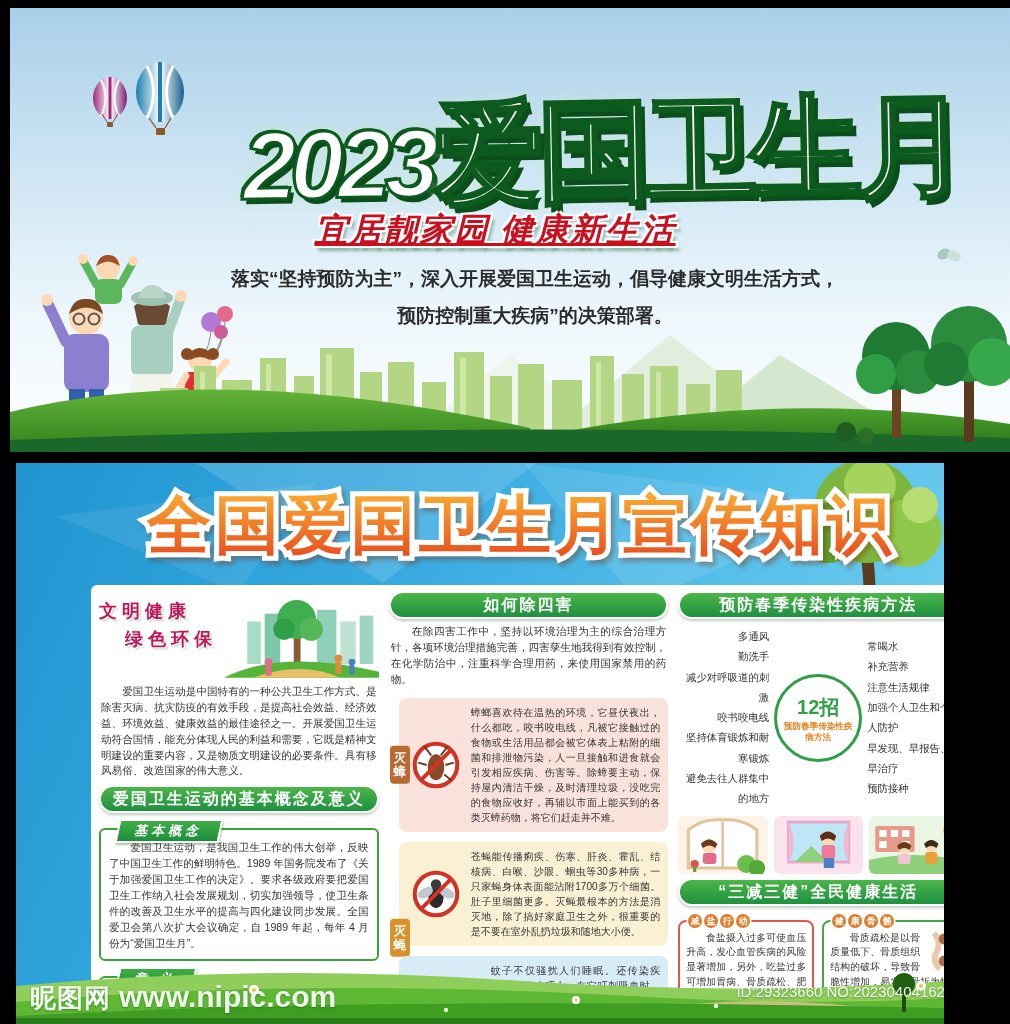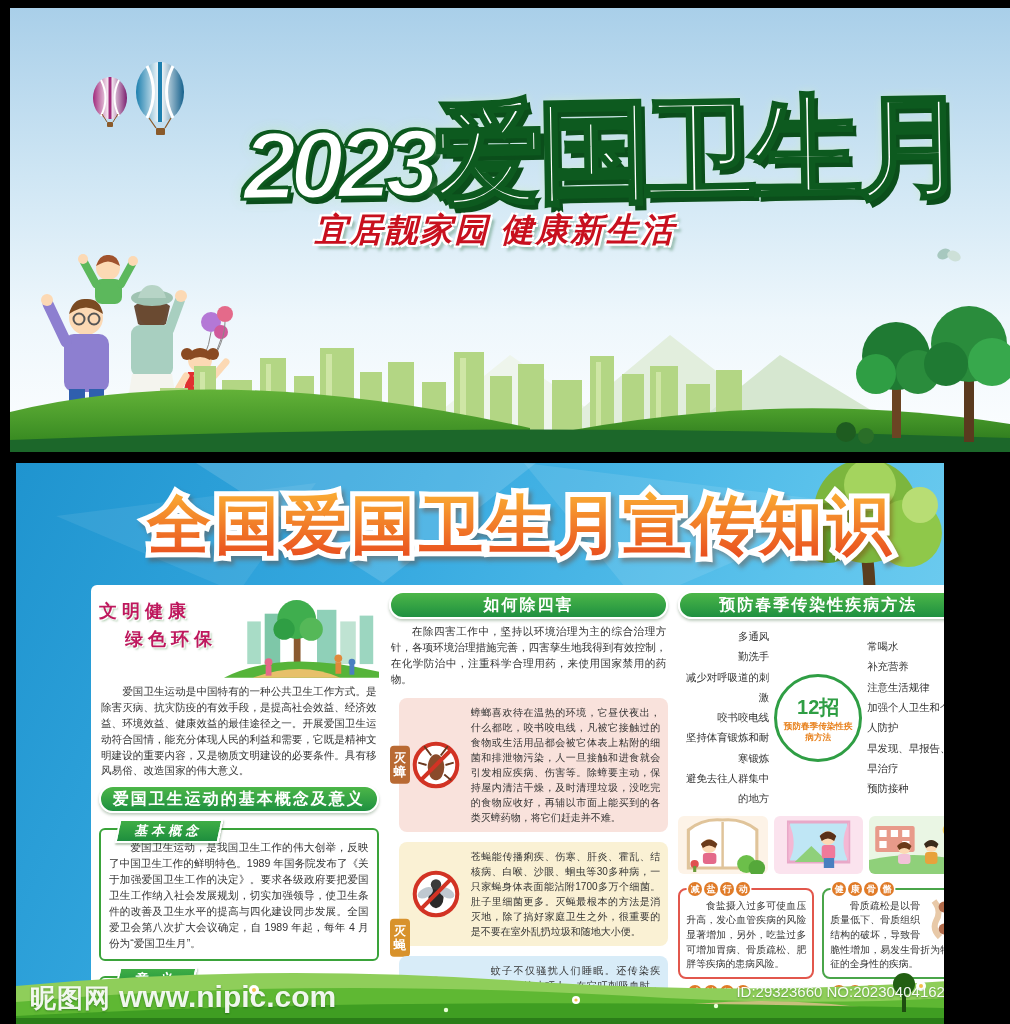--- a/index.html
+++ b/index.html
@@ -19,21 +19,21 @@
   .title-row{position:absolute;left:175px;top:88px;width:835px;display:flex;align-items:flex-end;
     justify-content:center;white-space:nowrap;transform:rotate(-1deg);}
   .year{font-style:italic;font-weight:900;font-size:96px;line-height:1;color:#fff;
     -webkit-text-stroke:3px #0d5a1f;letter-spacing:-6px;
     text-shadow:4px 5px 0 #0b4e1b,-2px -2px 0 #0d5a1f,0 0 14px rgba(190,235,190,.9);}
   .title-cn{font-weight:900;font-size:112px;line-height:1;color:#fff;letter-spacing:-6px;
     -webkit-text-stroke:3px #0d5a1f;
     text-shadow:5px 6px 0 #0b4e1b,0 0 10px #cdeccd;}
   .subtitle{position:absolute;left:175px;top:200px;width:620px;text-align:center;
     font-size:33px;font-weight:900;font-style:italic;color:#c8101e;letter-spacing:2px;
-    text-shadow:-2px -2px 0 #fff,2px -2px 0 #fff,-2px 2px 0 #fff,2px 2px 0 #fff,4px 5px 3px rgba(10,90,30,.35);}
+    text-shadow:-2px -2px 0 #fff,2px -2px 0 #fff,-2px 2px 0 #fff,2px 2px 0 #fff,4px 5px 3px rgba(10,90,30,.35);text-decoration:underline;}
   .top-intro{position:absolute;left:215px;top:252px;width:620px;text-align:center;
     font-size:19px;font-weight:600;color:#2b2b2b;line-height:1.95;}
 
   
   .divider{position:absolute;left:0;top:452px;width:1010px;height:11px;background:#000;}
 
   
   .bottom-poster{position:absolute;left:16px;top:463px;width:928px;height:561px;overflow:hidden;
     background:linear-gradient(115deg,#1f94cf 0%,#36a9e0 35%,#5cc3ec 70%,#7ed3f2 100%);}
   .poly{position:absolute;opacity:.14;background:#fff;}
@@ -201,20 +201,24 @@
           <circle cx="80" cy="220" r="2"></circle>
         </g>
     </svg>
 
     <div class="title-row">
       <span class="year">2023</span>
       <span class="title-cn">爱国卫生月</span>
     </div>
     <div class="subtitle">宜居靓家园  健康新生活</div>
 
+    <div class="top-intro">
+      <div>落实“坚持预防为主”，深入开展爱国卫生运动，倡导健康文明生活方式，</div>
+      <div>预防控制重大疾病”的决策部署。</div>
+    </div>
 
     <svg class="butterfly" style="right:48px;top:238px" width="26" height="20" viewBox="0 0 26 20">
       <ellipse cx="8" cy="8" rx="7" ry="5" fill="#a7c8bf" transform="rotate(-25 8 8)"></ellipse>
       <ellipse cx="18" cy="10" rx="7" ry="5" fill="#cde0d8" transform="rotate(25 18 10)"></ellipse>
     </svg>
     <svg class="butterfly" style="right:28px;top:300px" width="30" height="24" viewBox="0 0 26 20">
       <ellipse cx="8" cy="8" rx="7" ry="5" fill="#9bc4b8" transform="rotate(-25 8 8)"></ellipse>
       <ellipse cx="18" cy="10" rx="7" ry="5" fill="#c2d8cf" transform="rotate(25 18 10)"></ellipse>
     </svg>
 
@@ -469,20 +473,21 @@
                 <path d="M27 30 q7 -8 14 0 l-2 4 q-5 -4 -10 0 z" fill="#6a3a1a"></path>
               <rect x="28" y="38" width="12" height="10" rx="3" fill="#f2c2d8"></rect>
               <circle cx="60" cy="30" r="6" fill="#fcd9b4"></circle>
                 <path d="M53 28 q7 -8 14 0 l-2 4 q-5 -4 -10 0 z" fill="#3a2a1a"></path>
               <rect x="54" y="36" width="12" height="12" rx="3" fill="#e8a23c"></rect>
               <circle cx="78" cy="14" r="7" fill="#f5d05a"></circle>
             </svg>
           </div>
         </div>
 
+        <div class="banner">“三减三健”全民健康生活</div>
 
         <div class="cards">
           <div class="hcard red">
             <div class="hbadge">
                 <span>减</span>
                 <span>盐</span>
                 <span>行</span>
                 <span>动</span>
               </div>
             <div class="txt">食盐摄入过多可使血压升高，发心血管疾病的风险显著增加，另外，吃盐过多可增加胃病、骨质疏松、肥胖等疾病的患病风险。</div>

